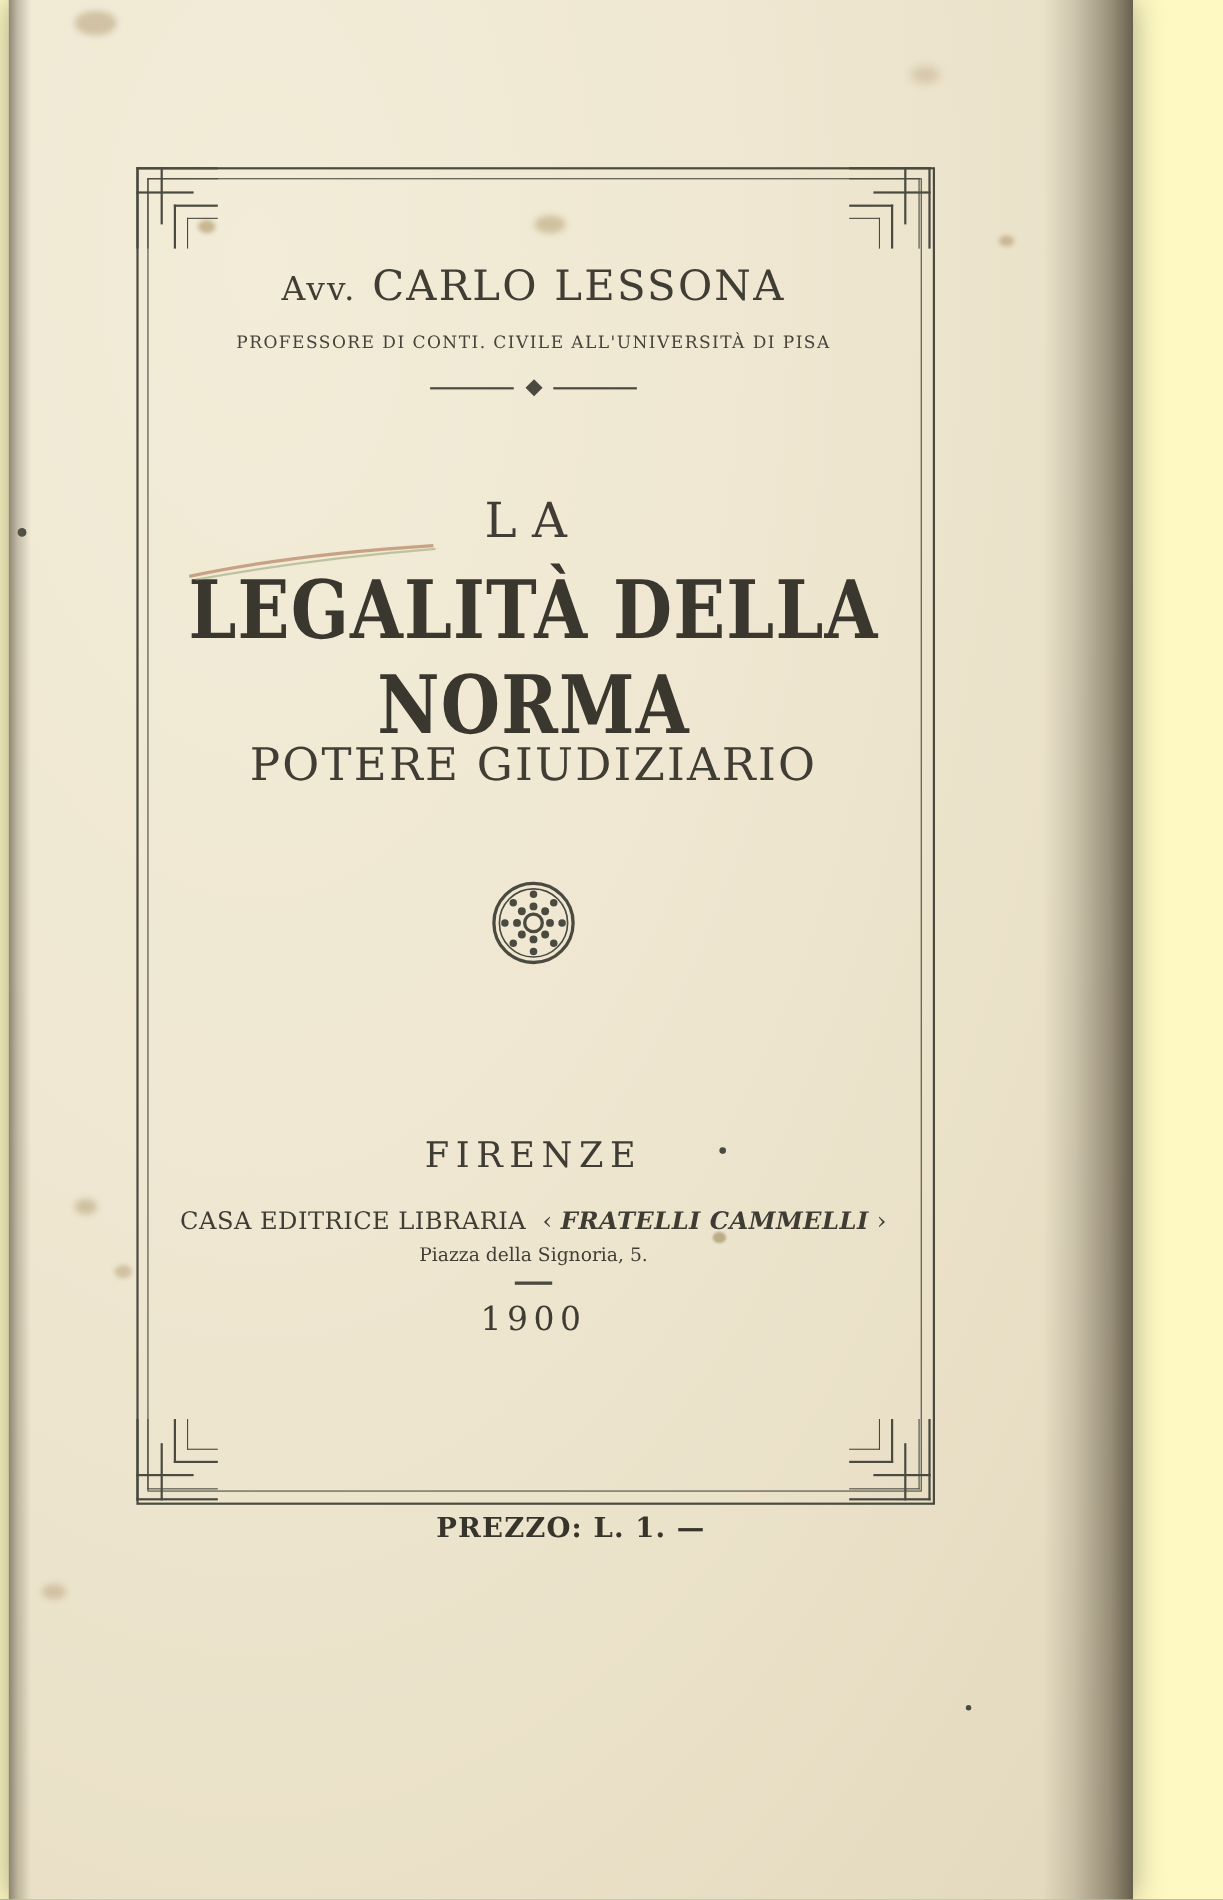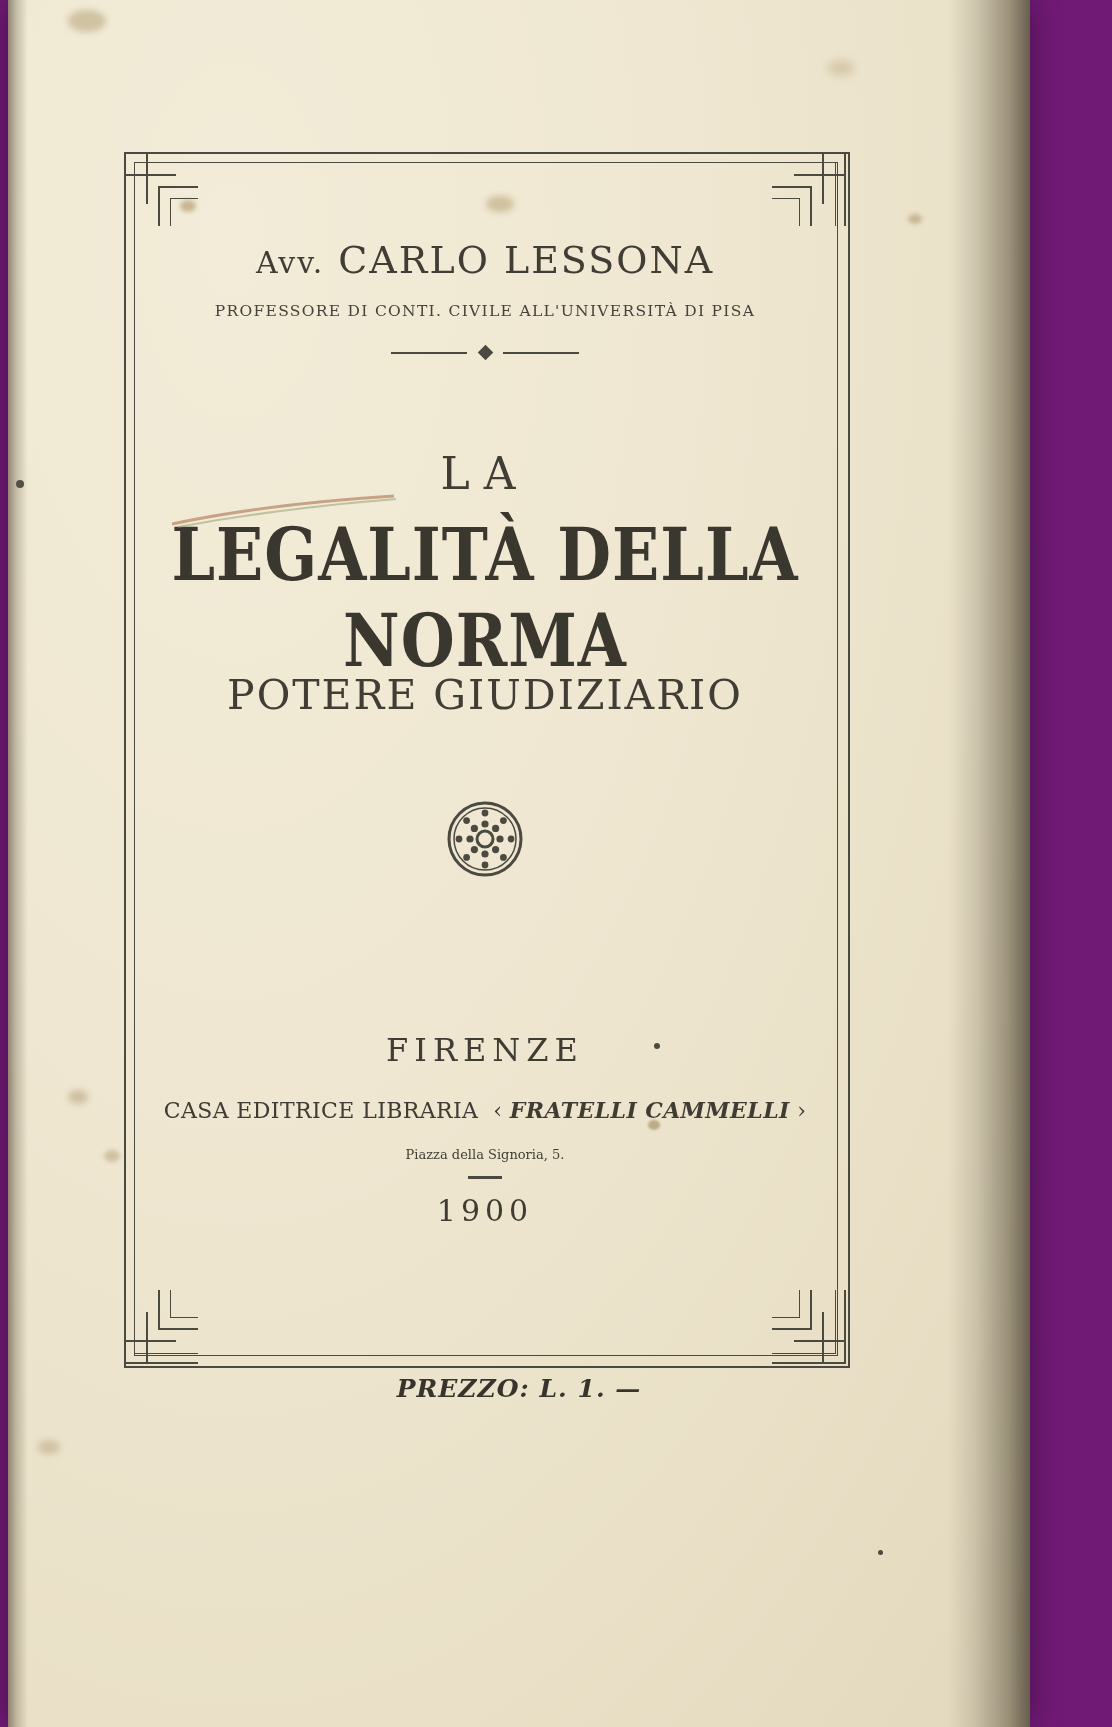--- a/index.html
+++ b/index.html
@@ -5,21 +5,21 @@
   html, body {
     margin: 0;
     padding: 0;
     background: #6d6a60;
   }
   #page {
     position: relative;
     width: 1112px;
     height: 1727px;
     overflow: hidden;
-    background: #701a75;
+    background: #fef9c3;
     font-family: "Liberation Serif", serif;
   }
   
   .paper {
     position: absolute;
     left: 8px;
     top: 0px;
     width: 1022px;
     height: 1727px;
     background:
@@ -190,22 +190,22 @@
     font-weight: 700;
   }
   .pub-prop {
     font-family: "DejaVu Serif", serif;
     font-size: 18px;
     margin-top: 10px;
     color: #403d34;
   }
   .pub-addr {
     font-family: "DejaVu Serif", serif;
-    font-size: 13px;
-    margin-top: 24px;
+    font-size: 17px;
+    margin-top: 8px;
     color: #403d34;
   }
   .short-rule {
     width: 34px;
     height: 3px;
     background: #4a4a40;
     margin: 14px auto 0 auto;
   }
   .year {
     font-family: "DejaVu Serif", serif;
@@ -214,21 +214,20 @@
     margin-top: 14px;
     color: #3f3c34;
   }
   .price {
     position: absolute;
     left: 0;
     top: 1374px;
     width: 1022px;
     text-align: center;
     font-family: "DejaVu Serif", serif;
-    font-style: italic;
     font-weight: 700;
     font-size: 25px;
     letter-spacing: 1px;
     color: #37342c;
   }
   .pen-mark {
     position: absolute;
     left: 160px;
     top: 494px;
     width: 230px;

